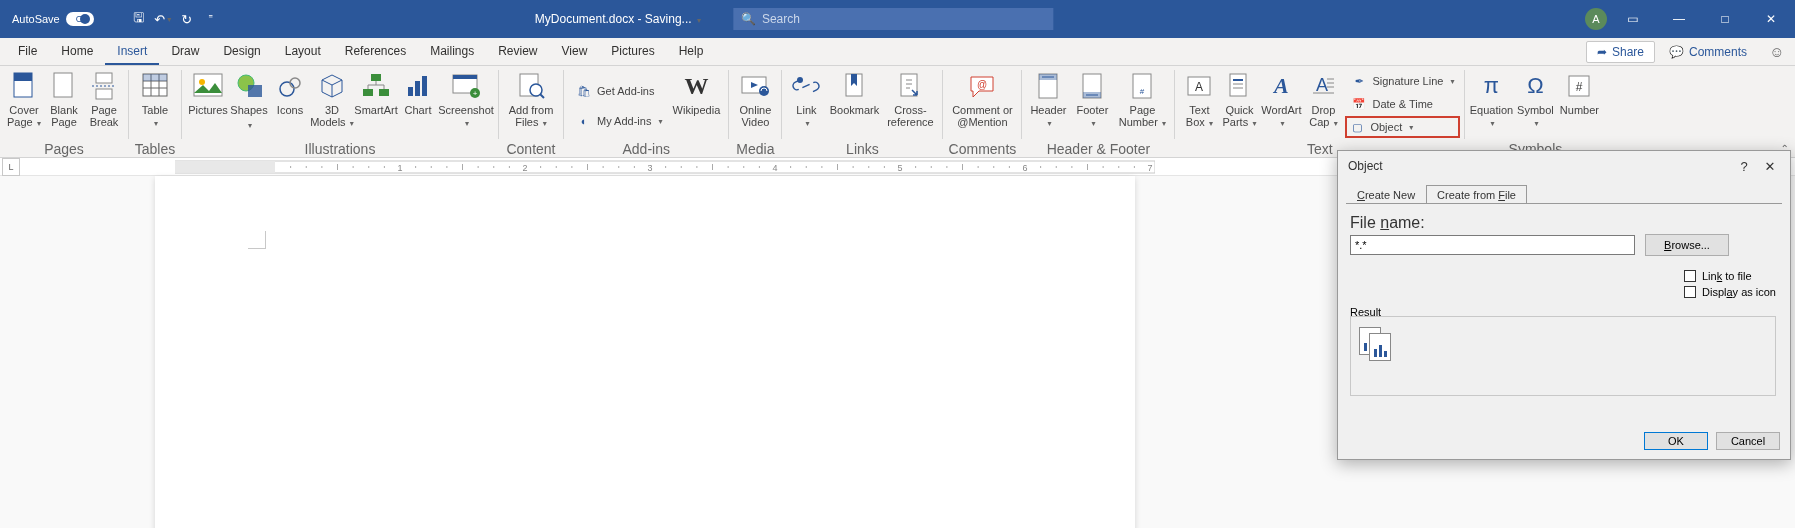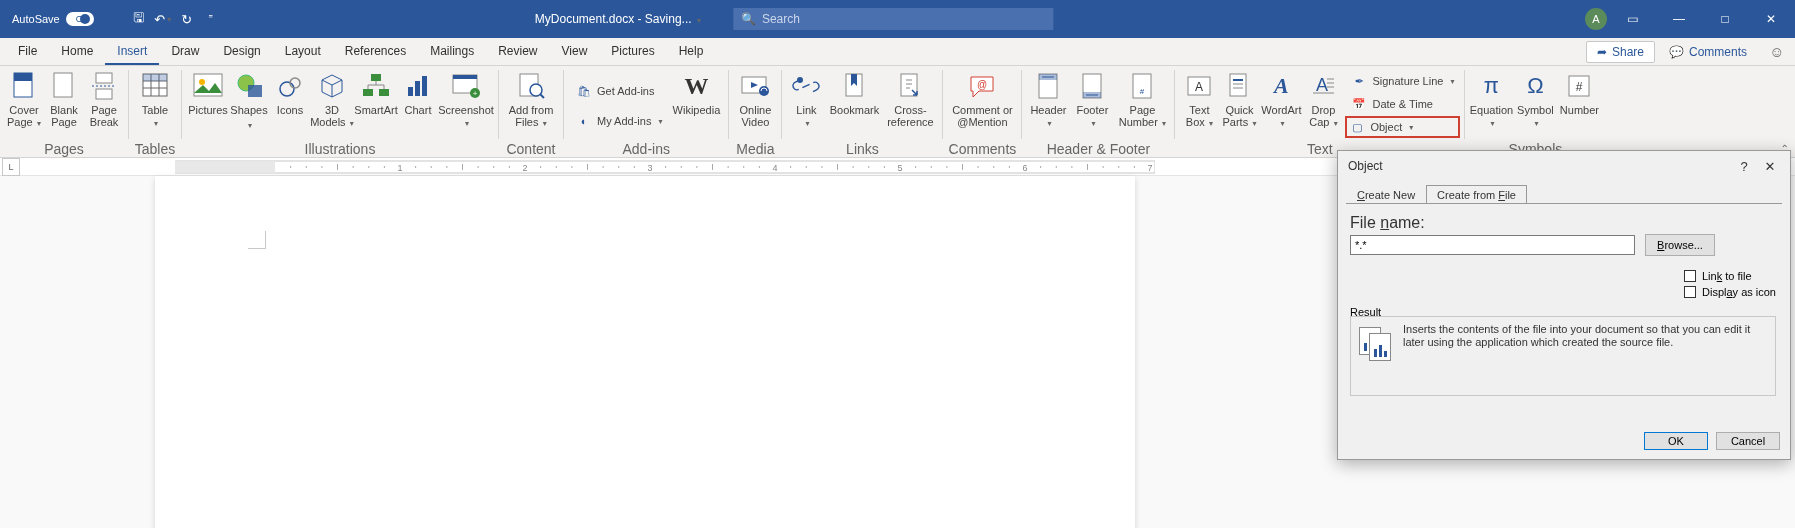--- a/index.html
+++ b/index.html
@@ -58,21 +58,21 @@
 .dlg-title { height:30px; display:flex; align-items:center; padding:0 10px; font-size:12px; color:#333;}
 .dlg-title-right { margin-left:auto; display:flex; gap:6px;}
 .dlg-title-right span { width:20px; text-align:center; font-size:13px; color:#333;}
 .dlg-tabs { display:flex; padding-left:8px; height:22px; align-items:flex-end;}
 .dlg-tab { padding:3px 10px 2px; font-size:11px; border:1px solid transparent; color:#333; position:relative; top:1px;margin-top:40px;}
 .dlg-tab.active { background:#f0f0f0; border:1px solid #999; border-bottom-color:#f0f0f0;}
 .dlg-body { border-top:1px solid #999; margin:0 8px; flex:1; padding:10px 4px 4px; position:relative;}
 .dlg-label { font-size:16px; color:#333; margin-bottom:2px;}
 .dlg-input-row { display:flex; gap:10px; align-items:center;}
 .dlg-input { flex:0 0 285px; height:20px; border:1px solid #7a7a7a; background:#fff; padding:0 4px; font-size:11px;}
-.dlg-browse { width:70px; height:22px; border:1px solid #adadad; background:#e1e1e1; font-size:11px;}
+.dlg-browse { width:84px; height:22px; border:1px solid #adadad; background:#e1e1e1; font-size:11px;}
 .dlg-checks { position:absolute; right:6px; top:66px; display:flex; flex-direction:column; gap:4px;}
 .chk { display:flex; align-items:center; gap:6px; font-size:11px;}
 .chk-box { width:12px; height:12px; border:1px solid #333; background:#fff;}
 .result-label { position:absolute; left:4px; top:102px; font-size:11px;}
 .result-box { position:absolute; left:4px; right:6px; top:112px; height:80px; border:1px solid #c8c8c8; padding:6px 8px; display:flex; gap:10px; font-size:11px; color:#333;}
 .result-icon { width:34px; height:34px; flex-shrink:0; position:relative; margin-top:4px;}
 .result-icon .sheet { position:absolute; width:22px; height:28px; background:#fff; border:1px solid #888;}
 .result-icon .s1 { left:0; top:0;}
 .result-icon .s2 { left:10px; top:6px;}
 .result-icon .bar { position:absolute; width:3px; background:#2b579a; bottom:3px;}
@@ -621,20 +621,19 @@
             <div class="bar" style="left:4px;height:8px"></div>
             <div class="bar" style="left:9px;height:12px"></div>
             <div class="bar" style="left:14px;height:6px"></div>
           </div>
         <div class="sheet s2">
             <div class="bar" style="left:4px;height:8px"></div>
             <div class="bar" style="left:9px;height:12px"></div>
             <div class="bar" style="left:14px;height:6px"></div>
           </div>
       </div>
-      <div style="line-height:13px;">Inserts the contents of the file into your document so that you can edit it later using the application which created the source file.</div>
     </div>
   </div>
   <div class="dlg-foot">
     <button class="dlg-btn primary">OK</button>
     <button class="dlg-btn">Cancel</button>
   </div>
 </div>
 
 </body></html>

